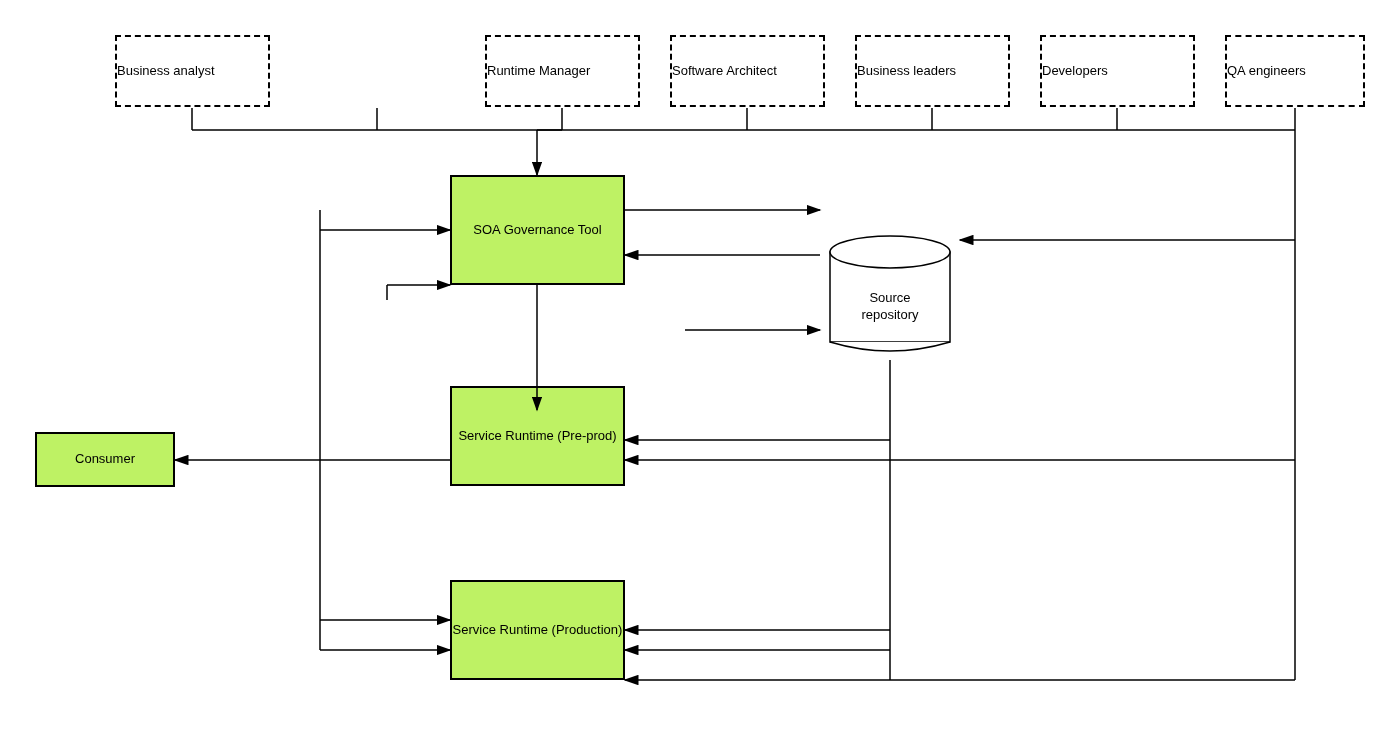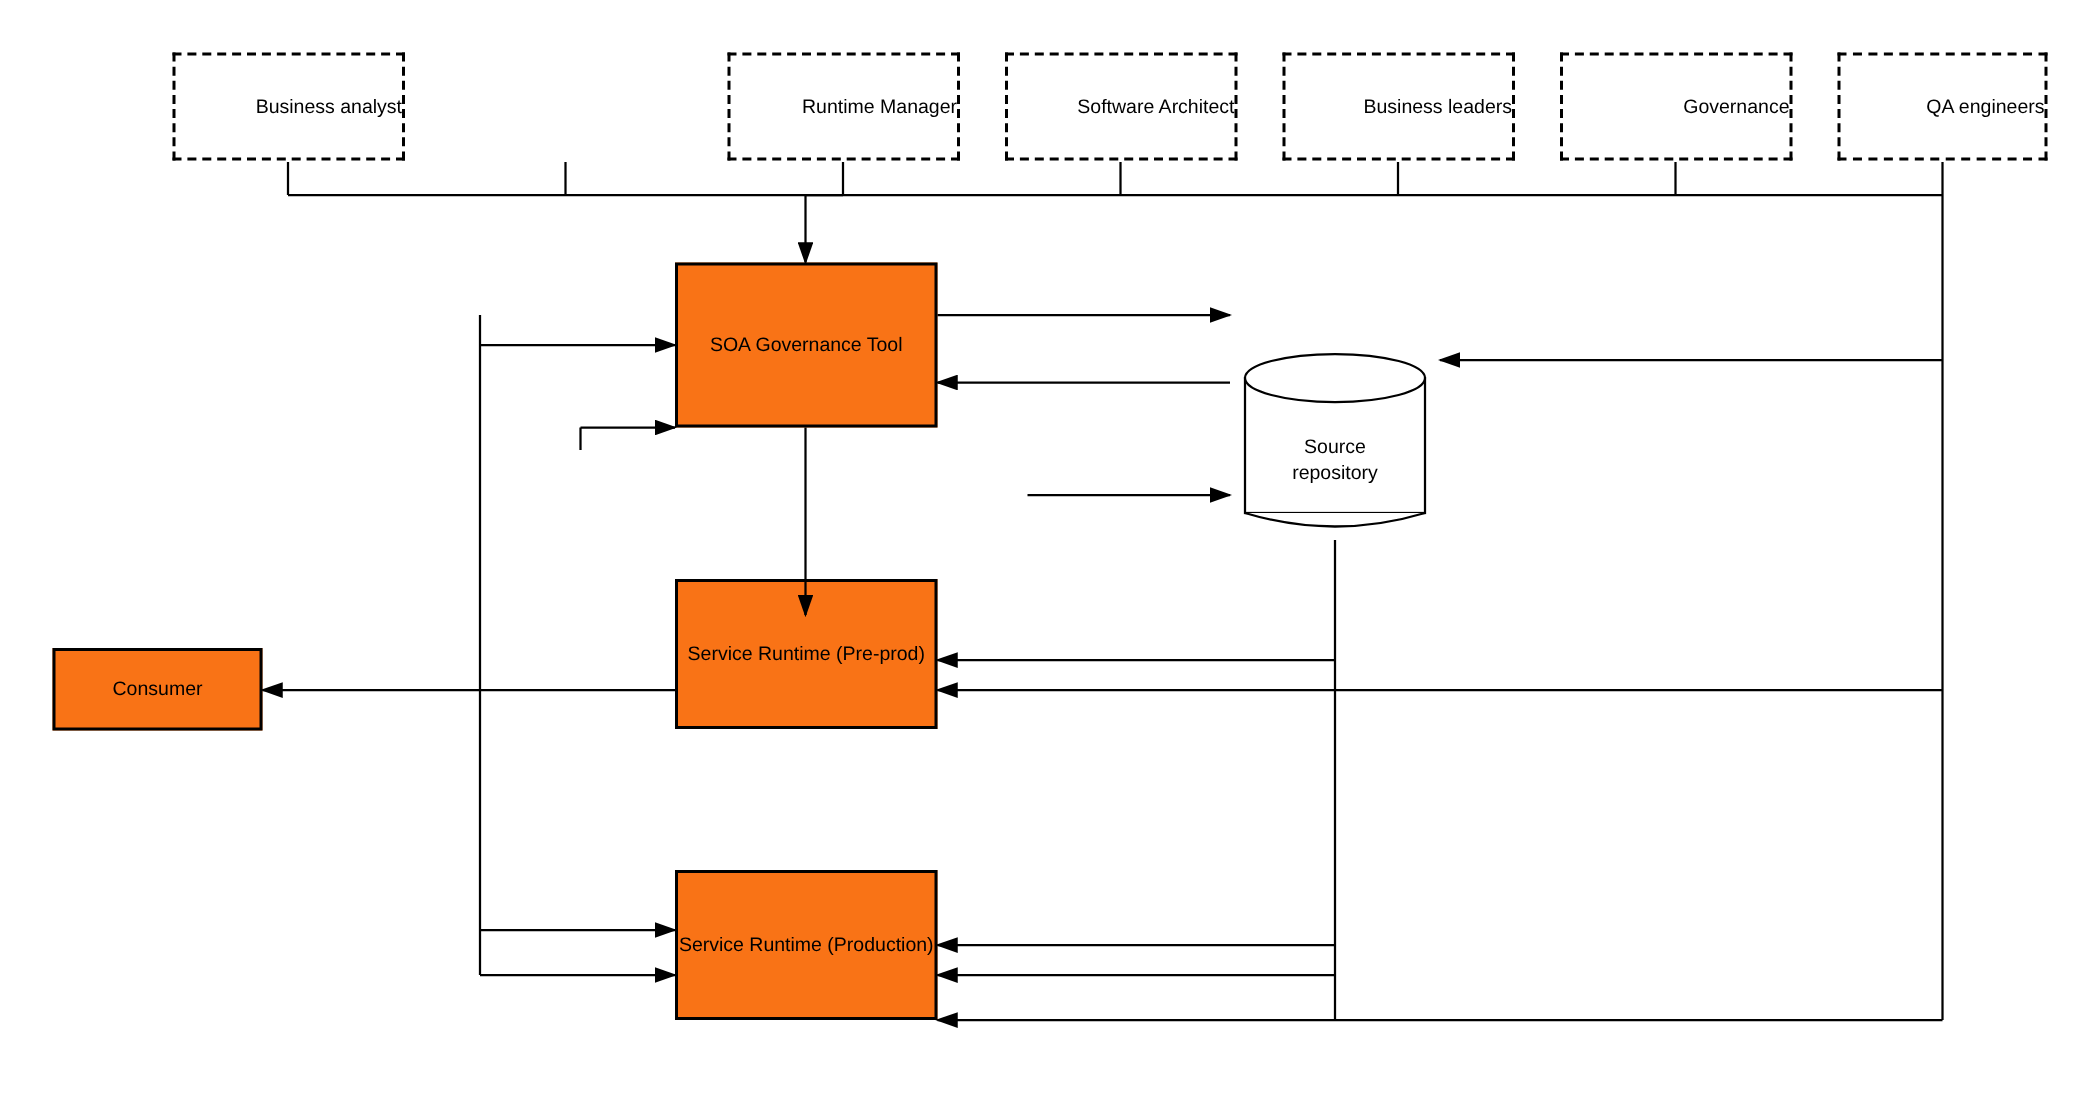--- a/index.html
+++ b/index.html
@@ -13,35 +13,35 @@
       position: relative;
     }
     #diagram {
       position: relative;
       width: 1400px;
       height: 730px;
     }
     .box {
       position: absolute;
       border: 2px solid #000;
-      background: #f97316;
+      background: #bef264;
       display: flex;
       align-items: center;
       justify-content: center;
       text-align: center;
       font-size: 13px;
       line-height: 1.4;
     }
     .box-dashed {
       position: absolute;
       border: 2px dashed #000;
       background: #fff;
       display: flex;
       align-items: center;
-      justify-content: flex-end;
+      justify-content: flex-start;
       text-align: center;
       font-size: 13px;
       line-height: 1.4;
     }
     .cylinder {
       position: absolute;
       display: flex;
       align-items: center;
       justify-content: center;
       text-align: center;
@@ -72,21 +72,21 @@
   <div class="box-dashed" style="left:485px; top:35px; width:155px; height:72px;">
     <span>Runtime Manager</span>
   </div>
   <div class="box-dashed" style="left:670px; top:35px; width:155px; height:72px;">
     <span>Software Architect</span>
   </div>
   <div class="box-dashed" style="left:855px; top:35px; width:155px; height:72px;">
     <span>Business leaders</span>
   </div>
   <div class="box-dashed" style="left:1040px; top:35px; width:155px; height:72px;">
-    <span>Governance</span>
+    <span>Developers</span>
   </div>
   <div class="box-dashed" style="left:1225px; top:35px; width:140px; height:72px;">
     <span>QA engineers</span>
   </div>
 
   <div class="box" style="left:450px; top:175px; width:175px; height:110px;">
     <span>SOA Governance Tool</span>
   </div>
 
 

